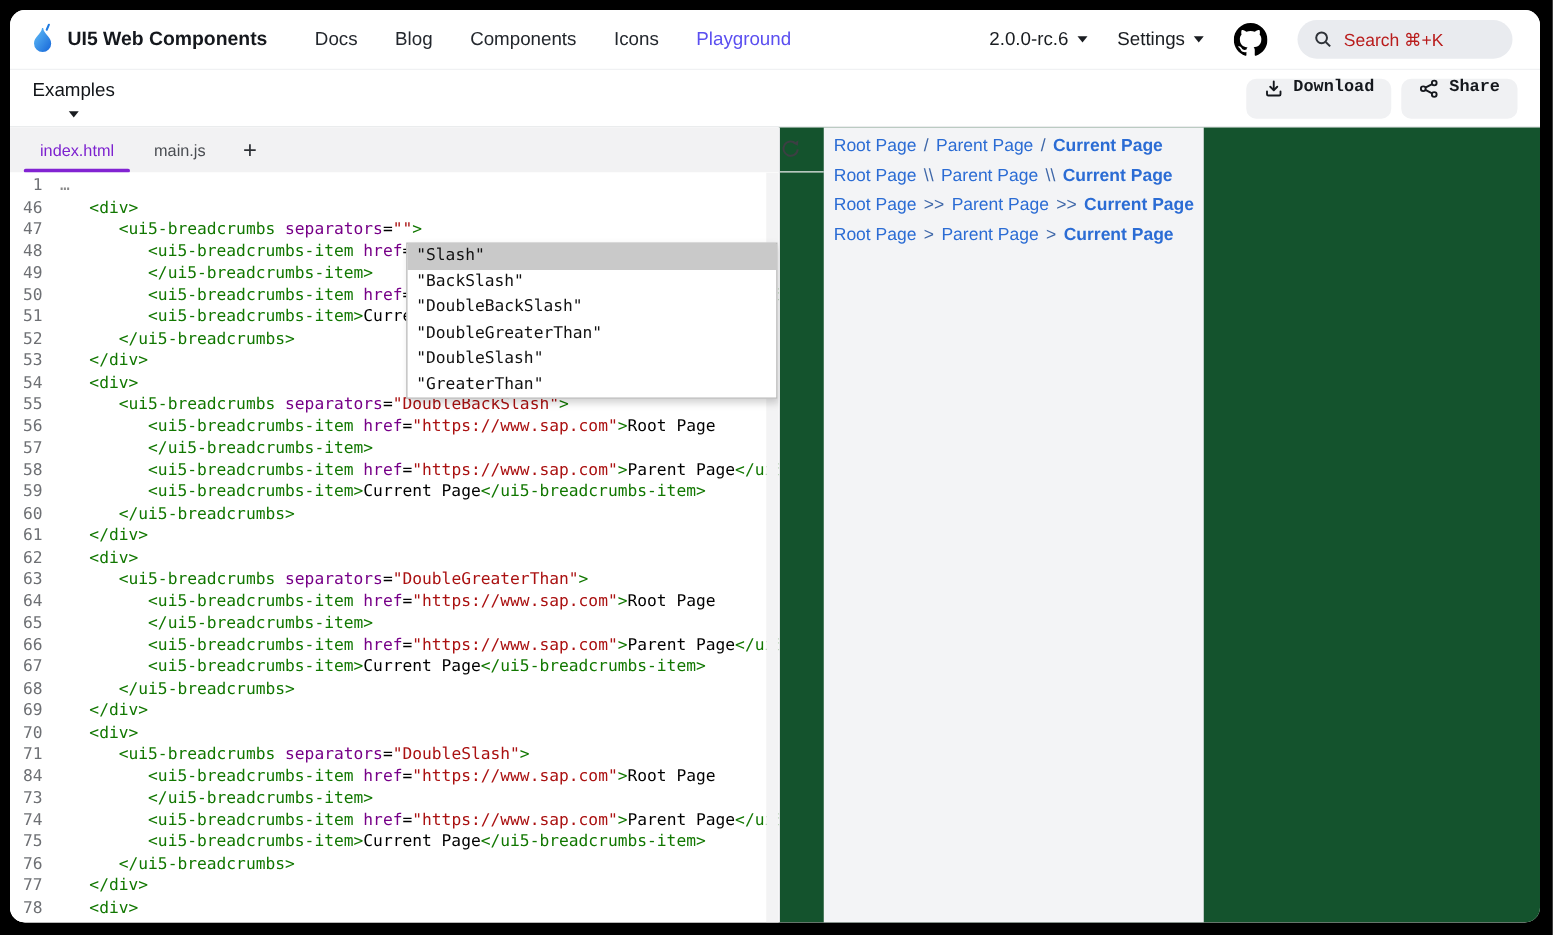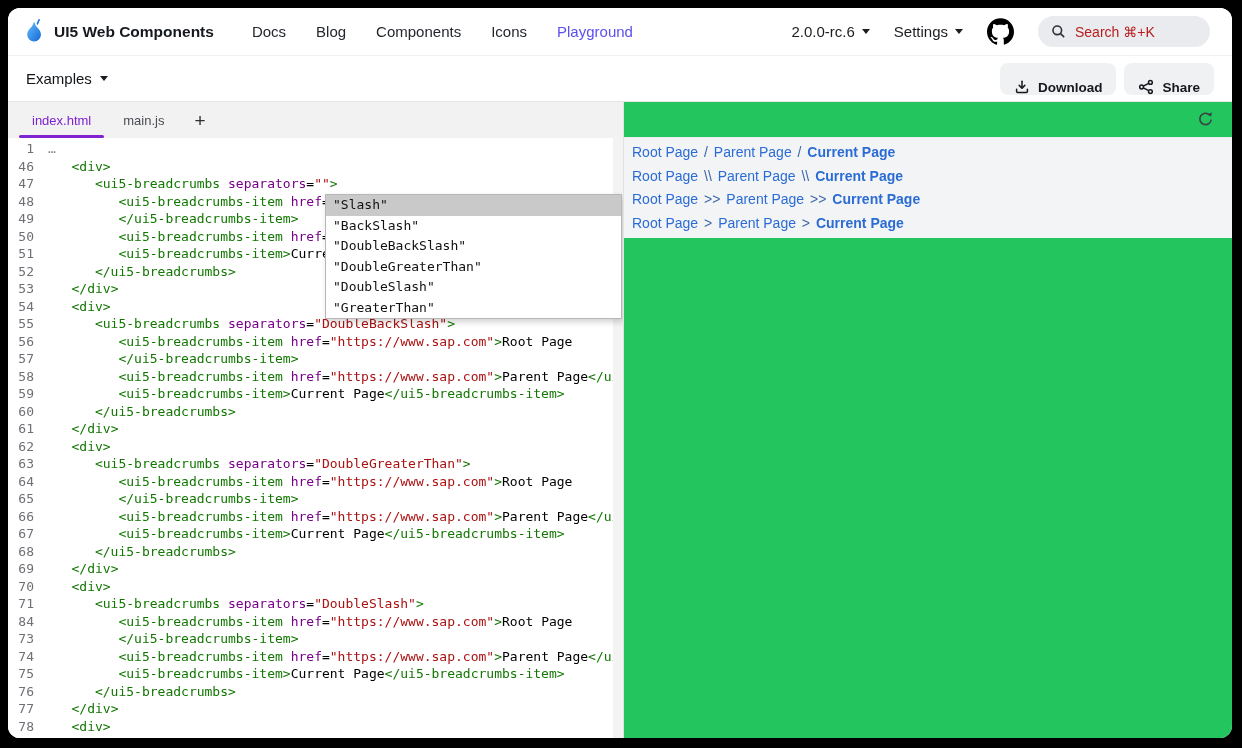--- a/index.html
+++ b/index.html
@@ -22,25 +22,25 @@
   .chev { width:0; height:0; border-left:4.5px solid transparent; border-right:4.5px solid transparent;
           border-top:5.5px solid #1a1d21; display:inline-block; }
   .search-pill { display:flex; align-items:center; gap:9px; background:#e9ebef; border-radius:16px;
                  height:31px; width:172px; padding:0 13px; cursor:text; }
   .search-pill span { color:#b91c1c; font-size:14px; }
 
   
   .toolbar { height:46px; display:flex; align-items:center; padding:0 18px;
              border-bottom:1px solid #e4e6e8; background:#fff; }
   .examples-btn { display:flex; align-items:center; gap:8px; font-size:15px; color:#111418;
-                  background:none; border:none; cursor:pointer; font-family:inherit; }
+                  background:none; border:none; cursor:pointer; font-family:inherit;flex-direction:column; }
   .toolbar-right { margin-left:auto; display:flex; gap:8px; }
-  .tool-btn { display:flex; align-items:flex-end; gap:8px; background:#f0f1f3; border:none;
+  .tool-btn { display:flex; align-items:flex-start; gap:8px; background:#f0f1f3; border:none;
               border-radius:8px; height:32px; padding:0 14px; font-size:13.5px; font-weight:700;
-              color:#15181d; cursor:pointer; font-family:Liberation Sans, sans-serif; }
+              color:#15181d; cursor:pointer; font-family:Liberation Mono, monospace; }
 
   
   .main { display:flex; height:636px; }
   .editor-pane { width:615px; position:relative; background:#fff; }
   .tabbar { height:36px; background:#f2f2f3; display:flex; align-items:stretch; padding-left:8px; }
   .tab { padding:0 16px; display:flex; align-items:center; font-size:13px; color:#4a4d52;
          position:relative; cursor:pointer; }
   .tab.active { color:#7d22cf; }
   .tab.active::after { content:""; position:absolute; left:3px; right:3px; bottom:0; height:3px;
                        background:#8223d2; border-radius:2px; }
@@ -58,21 +58,21 @@
   .fold { color:#888; }
   .vscroll { position:absolute; top:0; right:0; width:10px; bottom:0; background:#f3f3f4; }
 
   .autocomplete { position:absolute; left:317px; top:56px; width:297px; background:#fff;
                   border:1px solid #b7b7b7; box-shadow:2px 3px 6px rgba(0,0,0,.18); z-index:6;
                   font-family:"DejaVu Sans Mono",monospace; font-size:13px; }
   .ac-item { height:20.5px; line-height:20.5px; padding:0 7px; white-space:pre; cursor:pointer; color:#111; }
   .ac-item.selected { background:#c9c9c9; }
 
   
-  .preview-pane { flex:1; border-left:1px solid #e1e2e4; background:#22c55e; display:flex; flex-direction:column; }
+  .preview-pane { flex:1; border-left:1px solid #e1e2e4; background:#14532d; display:flex; }
   .preview-topbar { height:36px; border-bottom:1px solid #eceded; display:flex; align-items:center;
                     justify-content:flex-end; padding-right:18px; }
   .refresh-btn { background:none; border:none; cursor:pointer; display:flex; }
   .preview-canvas { background:#f3f4f6; padding:3px 0; }
   .bc-row { height:23.5px; line-height:23.5px; padding:0 8px; font-size:14px; white-space:nowrap; }
   .bc-link { color:#2b6cd4; text-decoration:none; cursor:pointer; }
   .bc-sep { color:#3d66a8; padding:0 2px; }
   .bc-current { color:#2b6cd4; font-weight:700; }
 </style>
 </head>

